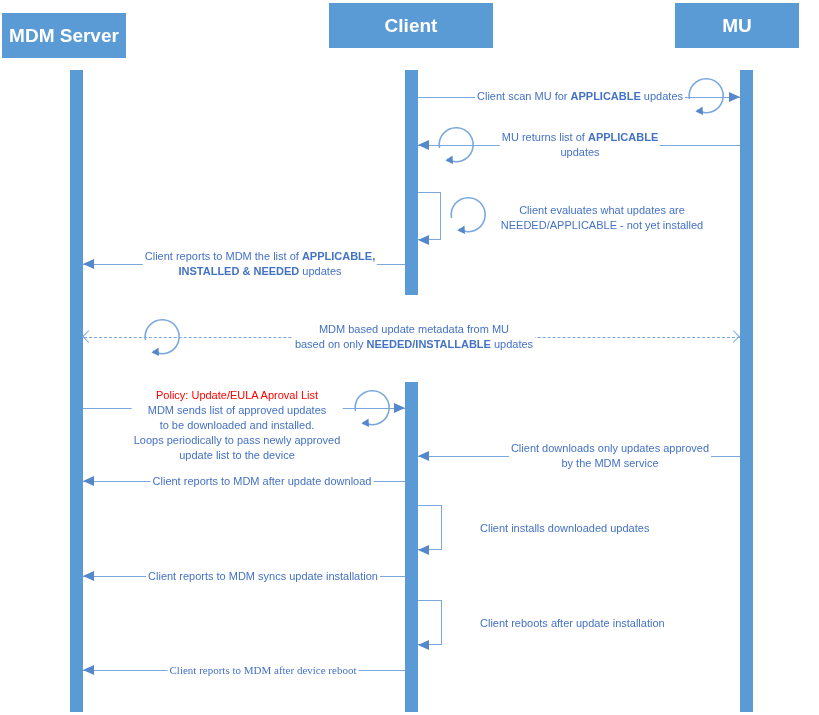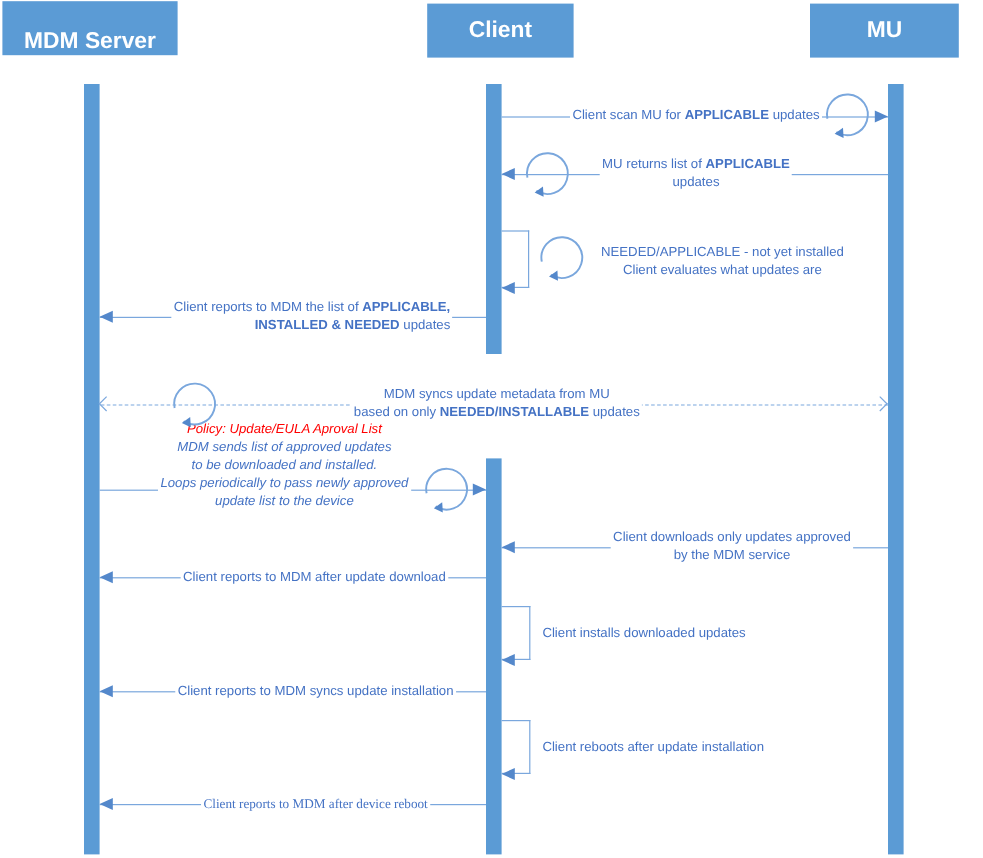--- a/index.html
+++ b/index.html
@@ -14,43 +14,43 @@
   #stage{position:relative;width:819px;height:715px;background:#fff;overflow:hidden;}
   .abs{position:absolute;}
   .actor{background:var(--fill);color:#fff;font-weight:bold;font-size:19px;
          display:flex;align-items:center;justify-content:center;height:45px;}
   .vbar{width:13px;background:var(--fill);}
   .hline{height:0;border-top:1.5px solid var(--line);z-index:1;}
   .hdash{height:0;border-top:1.5px dashed var(--line);z-index:1;}
   .label{font-size:11px;color:var(--text);background:#fff;white-space:nowrap;
          line-height:15px;text-align:center;transform:translateX(-50%);
          padding:0 2px;z-index:5;}
-  .label-left{transform:none;text-align:left;}
+  .label-left{transform:none;text-align:left;margin-left:28px;}
   .label b{font-weight:bold;}
   .red{color:var(--red);}
   .ah-left{width:0;height:0;border-top:5px solid transparent;border-bottom:5px solid transparent;
            border-right:11px solid var(--head);z-index:6;}
   .ah-right{width:0;height:0;border-top:5px solid transparent;border-bottom:5px solid transparent;
             border-left:11px solid var(--head);z-index:6;}
   .selfloop{border:1.5px solid var(--line);border-left:none;background:transparent;z-index:1;}
   .chev-l{width:9px;height:9px;border-left:1.5px solid var(--line);
           border-bottom:1.5px solid var(--line);transform:rotate(45deg);z-index:6;}
   .chev-r{width:9px;height:9px;border-right:1.5px solid var(--line);
           border-top:1.5px solid var(--line);transform:rotate(45deg);z-index:6;}
   .loop-svg{z-index:6;}
 </style>
 </head>
 <body>
 
 <div id="stage">
 
-  <div class="abs actor" style="left:2px;top:1px;width:146px;align-items:flex-end;">
+  <div class="abs actor" style="left:2px;top:13px;width:124px;">
     <span>MDM Server</span>
   </div>
-  <div class="abs actor" style="left:356px;top:3px;width:122px;align-items:center;">
+  <div class="abs actor" style="left:329px;top:3px;width:164px;align-items:center;">
     <span>Client</span>
   </div>
   <div class="abs actor" style="left:675px;top:3px;width:124px;text-align:right;">
     <span>MU</span>
   </div>
 
   <div class="abs vbar" style="left:70px;top:70px;height:642px;"></div>
   <div class="abs vbar" style="left:405px;top:70px;height:225px;"></div>
   <div class="abs vbar" style="left:405px;top:382px;height:330px;"></div>
   <div class="abs vbar" style="left:740px;top:70px;height:642px;"></div>
@@ -76,50 +76,50 @@
     <polygon points="11.5,37.5 18.5,32.5 19,41" fill="#5488CB"></polygon>
   </svg>
 
   <div class="abs selfloop" style="left:418px;top:192px;width:23px;height:48px;"></div>
   <div class="abs ah-left" style="left:418px;top:235px;"></div>
   <svg class="abs loop-svg" style="left:446px;top:193px;" width="44" height="44" viewBox="0 0 44 44">
     <path d="M5.5 25 A17 17 0 1 1 13 36" fill="none" stroke="#7AA7DD" stroke-width="1.6"></path>
     <polygon points="11.5,37.5 18.5,32.5 19,41" fill="#5488CB"></polygon>
   </svg>
   <div class="abs label" style="left:602px;top:203px;">
+    <div>Client evaluates what updates are</div>
     <div>NEEDED/APPLICABLE - not yet installed</div>
-    <div>Client evaluates what updates are</div>
   </div>
 
   <div class="abs hline" style="left:83px;top:264px;width:322px;"></div>
   <div class="abs ah-left" style="left:83px;top:259px;"></div>
-  <div class="abs label" style="left:260px;top:249px;text-align:right;">
+  <div class="abs label" style="left:260px;top:249px;">
     <div><span>Client reports to MDM the list of </span><b>APPLICABLE,</b></div>
     <div><b>INSTALLED &amp; NEEDED</b><span> updates</span></div>
   </div>
 
   <div class="abs hdash" style="left:84px;top:337px;width:656px;"></div>
   <div class="abs chev-l" style="left:84px;top:332px;"></div>
   <div class="abs chev-r" style="left:729px;top:332px;"></div>
   <svg class="abs loop-svg" style="left:140px;top:315px;" width="44" height="44" viewBox="0 0 44 44">
     <path d="M5.5 25 A17 17 0 1 1 13 36" fill="none" stroke="#7AA7DD" stroke-width="1.6"></path>
     <polygon points="11.5,37.5 18.5,32.5 19,41" fill="#5488CB"></polygon>
   </svg>
   <div class="abs label" style="left:414px;top:322px;">
-    <div>MDM syncs update metadata from MU</div>
+    <div>MDM based update metadata from MU</div>
     <div><span>based on only </span><b>NEEDED/INSTALLABLE</b><span> updates</span></div>
   </div>
 
   <div class="abs hline" style="left:83px;top:408px;width:322px;"></div>
   <div class="abs ah-right" style="left:394px;top:403px;"></div>
   <svg class="abs loop-svg" style="left:350px;top:386px;" width="44" height="44" viewBox="0 0 44 44">
     <path d="M5.5 25 A17 17 0 1 1 13 36" fill="none" stroke="#7AA7DD" stroke-width="1.6"></path>
     <polygon points="11.5,37.5 18.5,32.5 19,41" fill="#5488CB"></polygon>
   </svg>
-  <div class="abs label" style="left:237px;top:351px;font-style:italic;">
+  <div class="abs label" style="left:237px;top:388px;">
     <div class="red">Policy: Update/EULA Aproval List</div>
     <div>MDM sends list of approved updates</div>
     <div>to be downloaded and installed.</div>
     <div>Loops periodically to pass newly approved</div>
     <div>update list to the device</div>
   </div>
 
   <div class="abs hline" style="left:418px;top:456px;width:322px;"></div>
   <div class="abs ah-left" style="left:418px;top:451px;"></div>
   <div class="abs label" style="left:610px;top:441px;">

